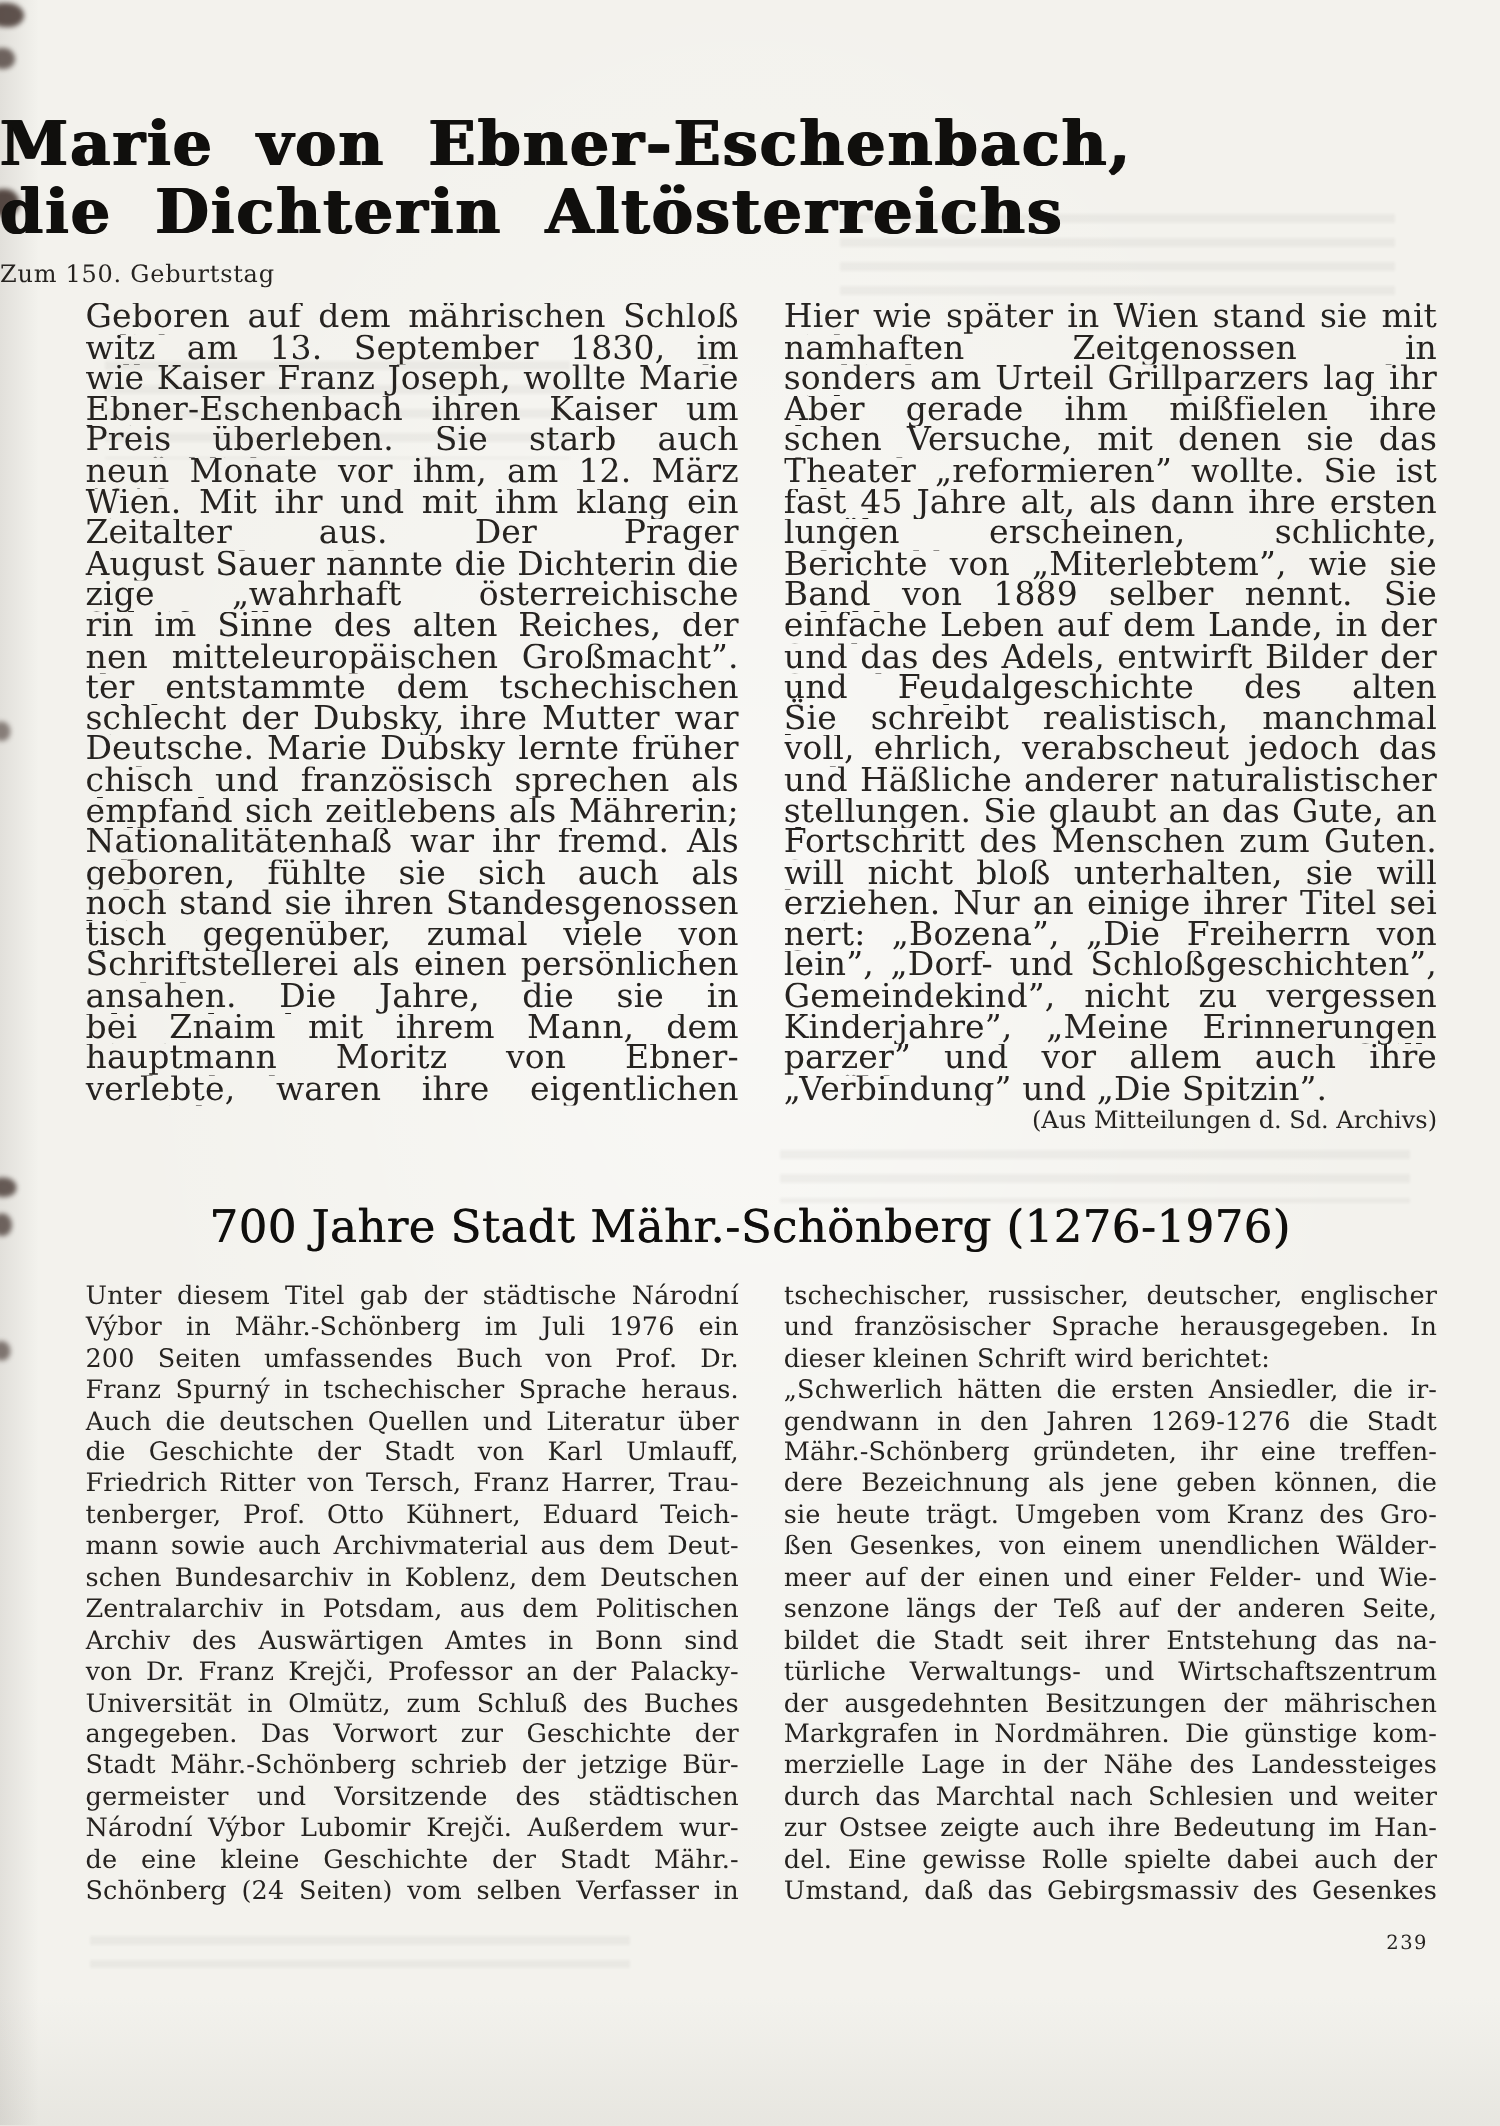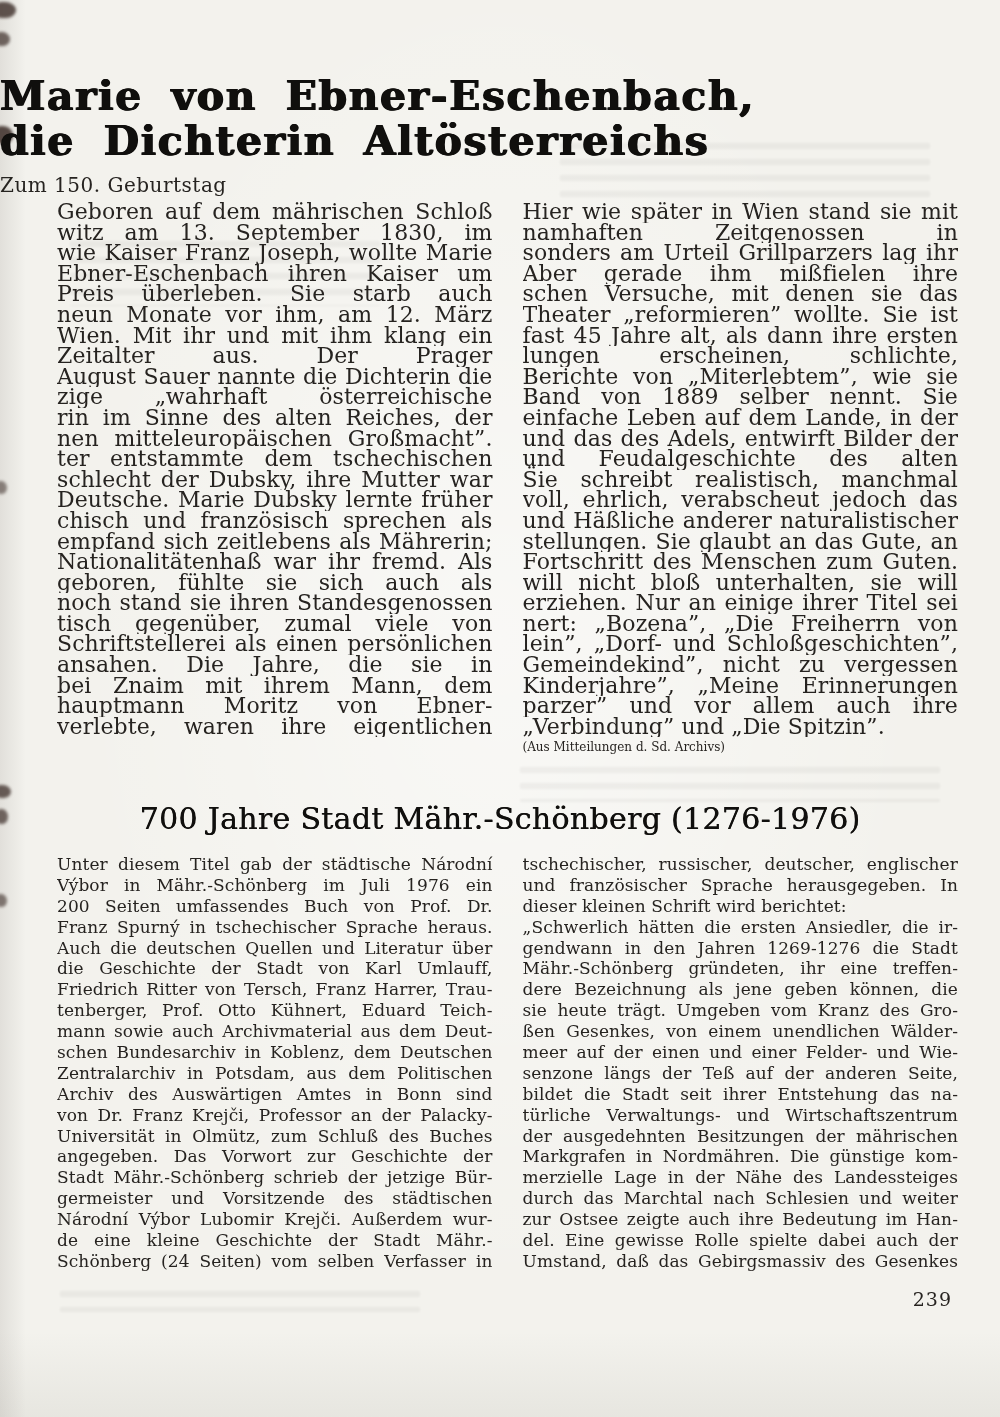--- a/index.html
+++ b/index.html
@@ -53,51 +53,51 @@
   h1{
     margin:0;
     font-size:41px;line-height:45px;
     font-weight:bold;color:var(--heading_ink);
     letter-spacing:1.5px;word-spacing:13px;
     text-shadow:0.7px 0 0 currentColor,-0.7px 0 0 currentColor;
   }
   h1 span{display:block;}
   .subtitle{
     margin-top:9px;
-    font-size:20px;color:var(--ink);
+    font-size:16px;color:var(--ink);
     letter-spacing:0.5px;
   }
   .cols{
     position:absolute;left:57px;width:901px;
     display:flex;gap:30px;
   }
   .art1{top:202px;}
   .art2{top:854px;}
   .col{flex:1 1 0;min-width:0;}
   .art1 .line{font-size:22px;height:var(--lh1);line-height:var(--lh1);}
   .art2 .line{font-size:17px;height:var(--lh2);line-height:var(--lh2);}
   .line{
     text-align:justify;text-align-last:justify;
     overflow:hidden;letter-spacing:0.1px;
   }
   .line.flush{text-align-last:left;}
   .attribution{
-    font-size:12px;height:var(--lh1);line-height:var(--lh1);
-    text-align:left;
+    font-size:16px;height:var(--lh1);line-height:var(--lh1);
+    text-align:right;
   }
   h2{
     position:absolute;top:799px;left:0;width:1000px;
     margin:0;text-align:center;
     font-size:30px;line-height:40px;font-weight:normal;
     color:var(--heading_ink);letter-spacing:0.3px;
     text-shadow:0.4px 0 0 currentColor;
   }
   .pagenum{
     position:absolute;top:1288px;right:48px;
-    font-size:19px;color:var(--ink);letter-spacing:1px;
+    font-size:13px;color:var(--ink);letter-spacing:1px;
   }
 </style>
 </head>
 <body>
 
 <div class="page">
 
   <div class="left-shade"></div>
   <div class="smudge s1"></div>
   <div class="smudge s2"></div>

